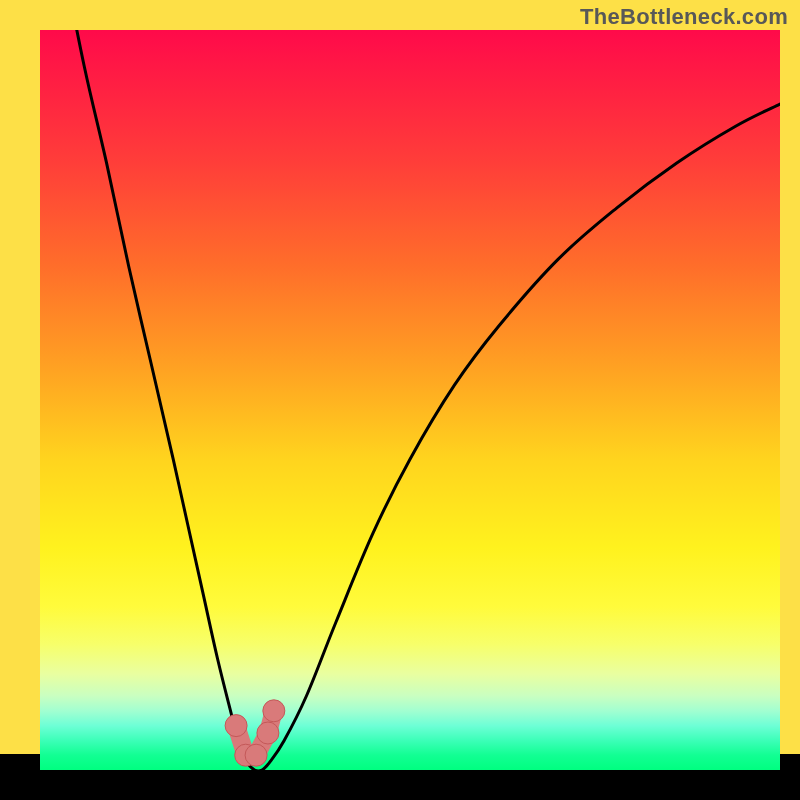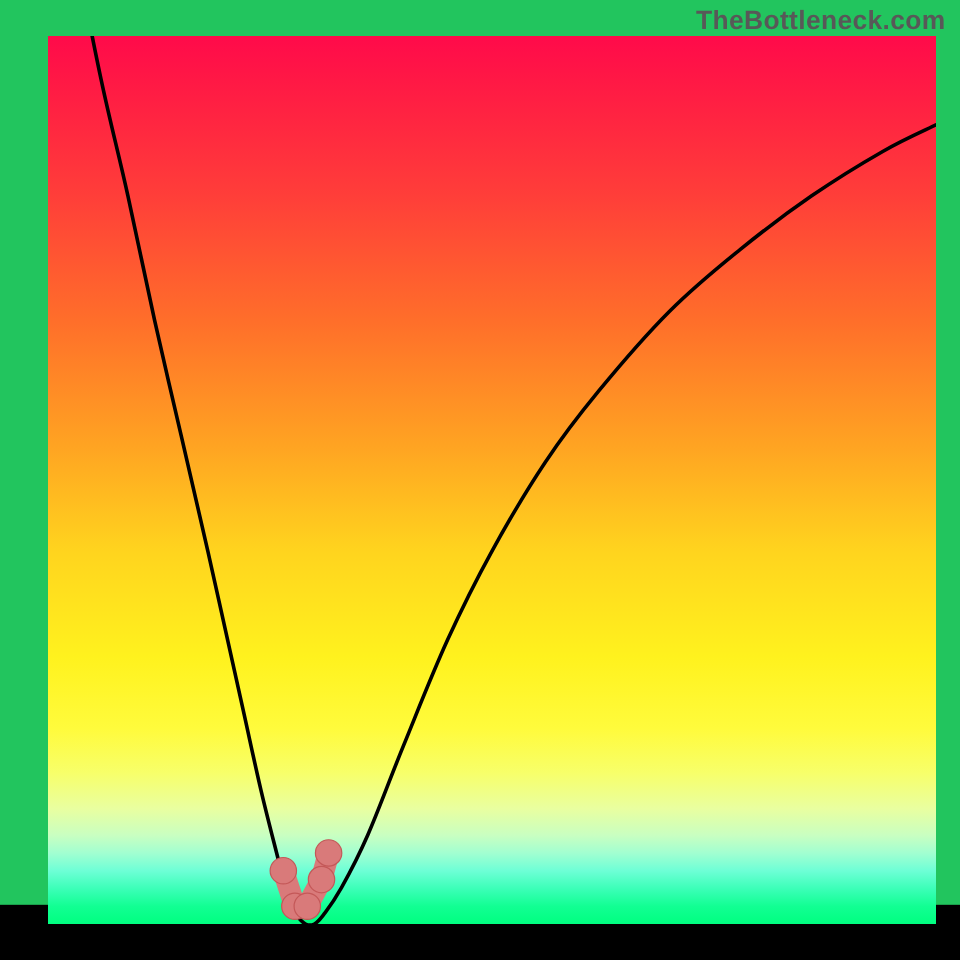--- a/index.html
+++ b/index.html
@@ -9,21 +9,21 @@
     height: 800px;
     background: #000;
     overflow: hidden;
   }
   .frame {
     position: absolute;
     left: 0;
     top: 0;
     width: 800px;
     height: 754px;
-    background: #22c55e;
+    background: #fde047;
   }
   .plot-area {
     position: absolute;
     left: 40px;
     top: 30px;
     width: 740px;
     height: 740px;
     overflow: hidden;
   }
   .gradient-bg {

